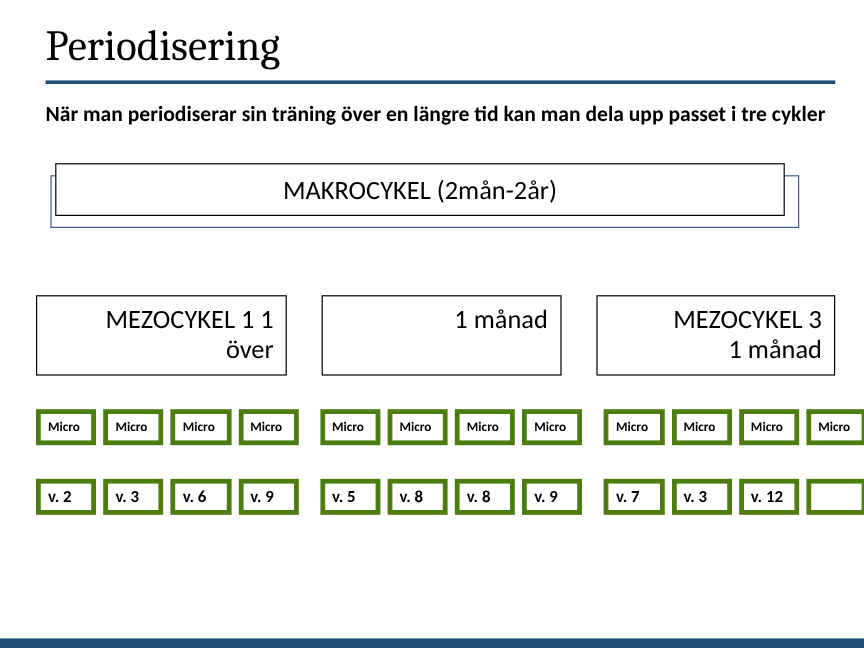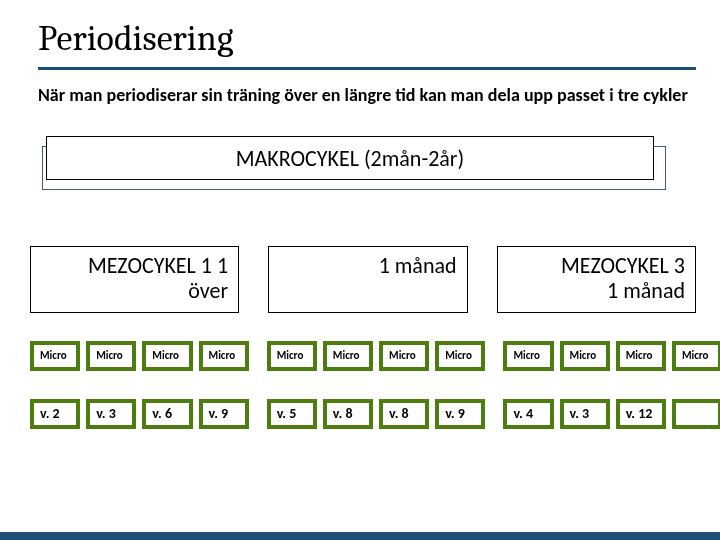--- a/index.html
+++ b/index.html
@@ -159,20 +159,20 @@
 
   <div class="micro-row gap">
     <div class="cell w first">v. 2</div>
     <div class="cell w">v. 3</div>
     <div class="cell w">v. 6</div>
     <div class="cell w">v. 9</div>
     <div class="cell w gapL">v. 5</div>
     <div class="cell w">v. 8</div>
     <div class="cell w">v. 8</div>
     <div class="cell w">v. 9</div>
-    <div class="cell w gapL">v. 4</div>
+    <div class="cell w gapL">v. 7</div>
     <div class="cell w">v. 3</div>
     <div class="cell w">v. 12</div>
     <div class="cell w"></div>
   </div>
 </div>
 
 <div class="foot-rule"></div>
 
 </body></html>

